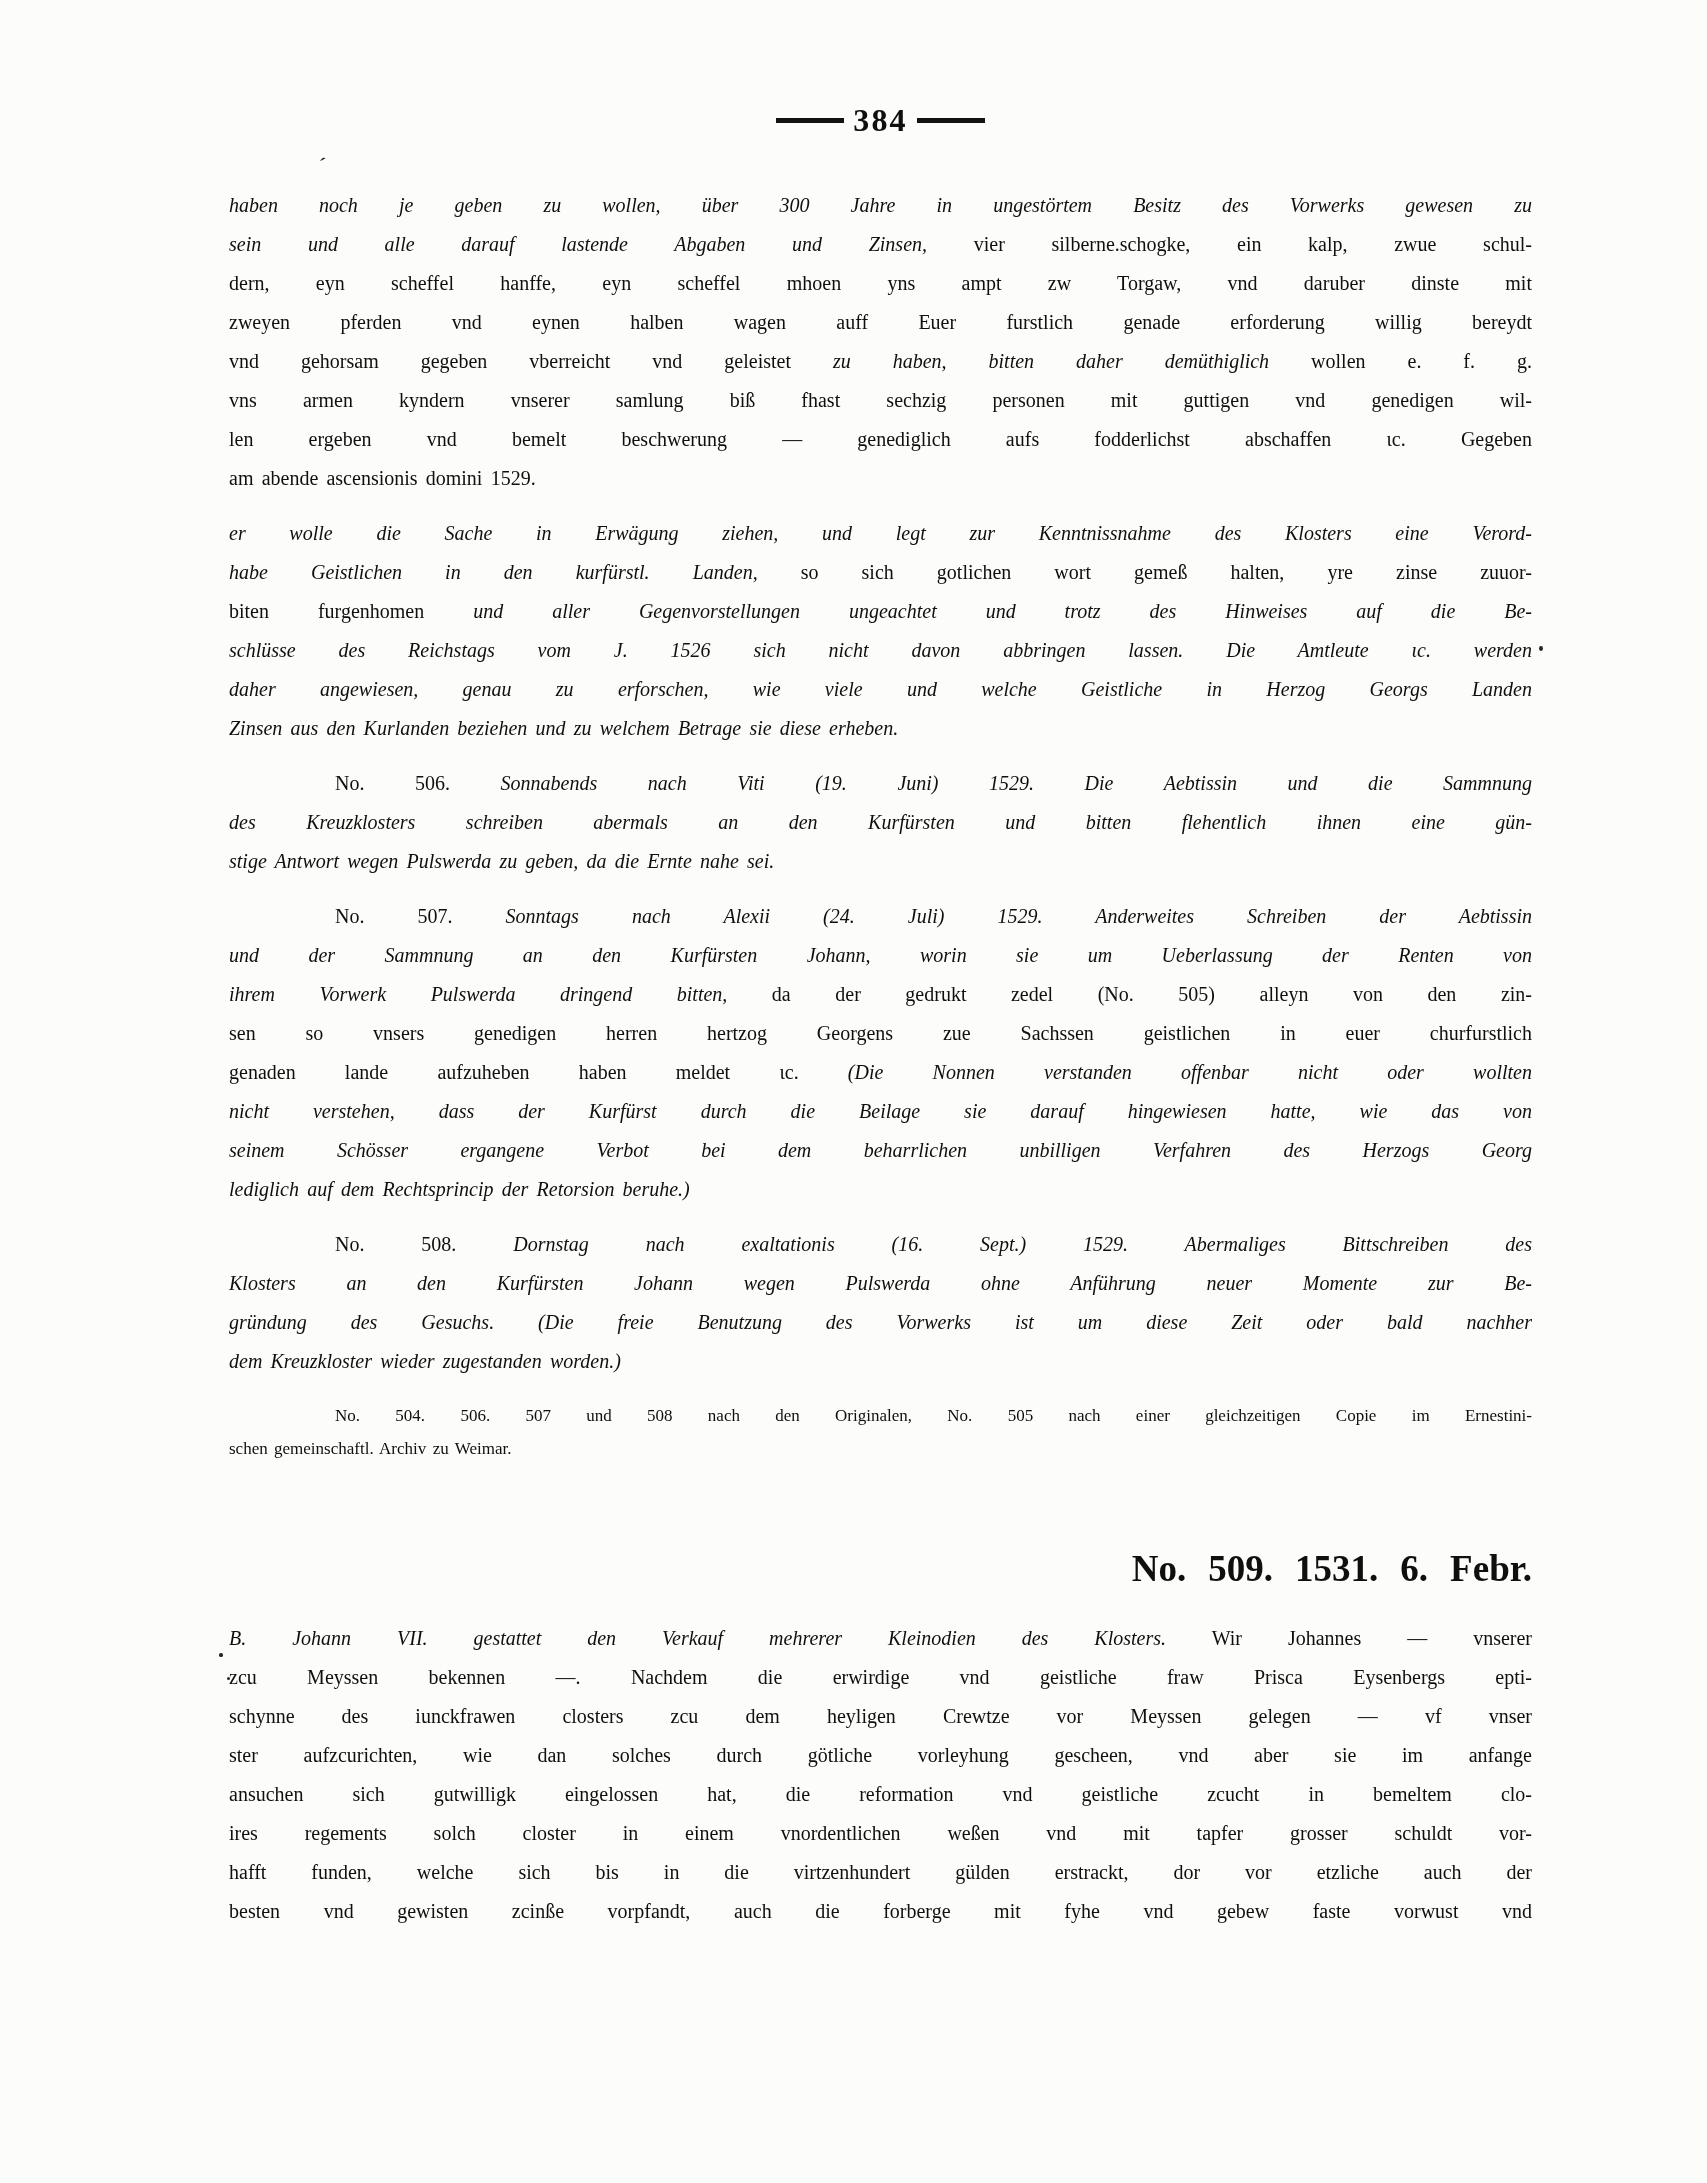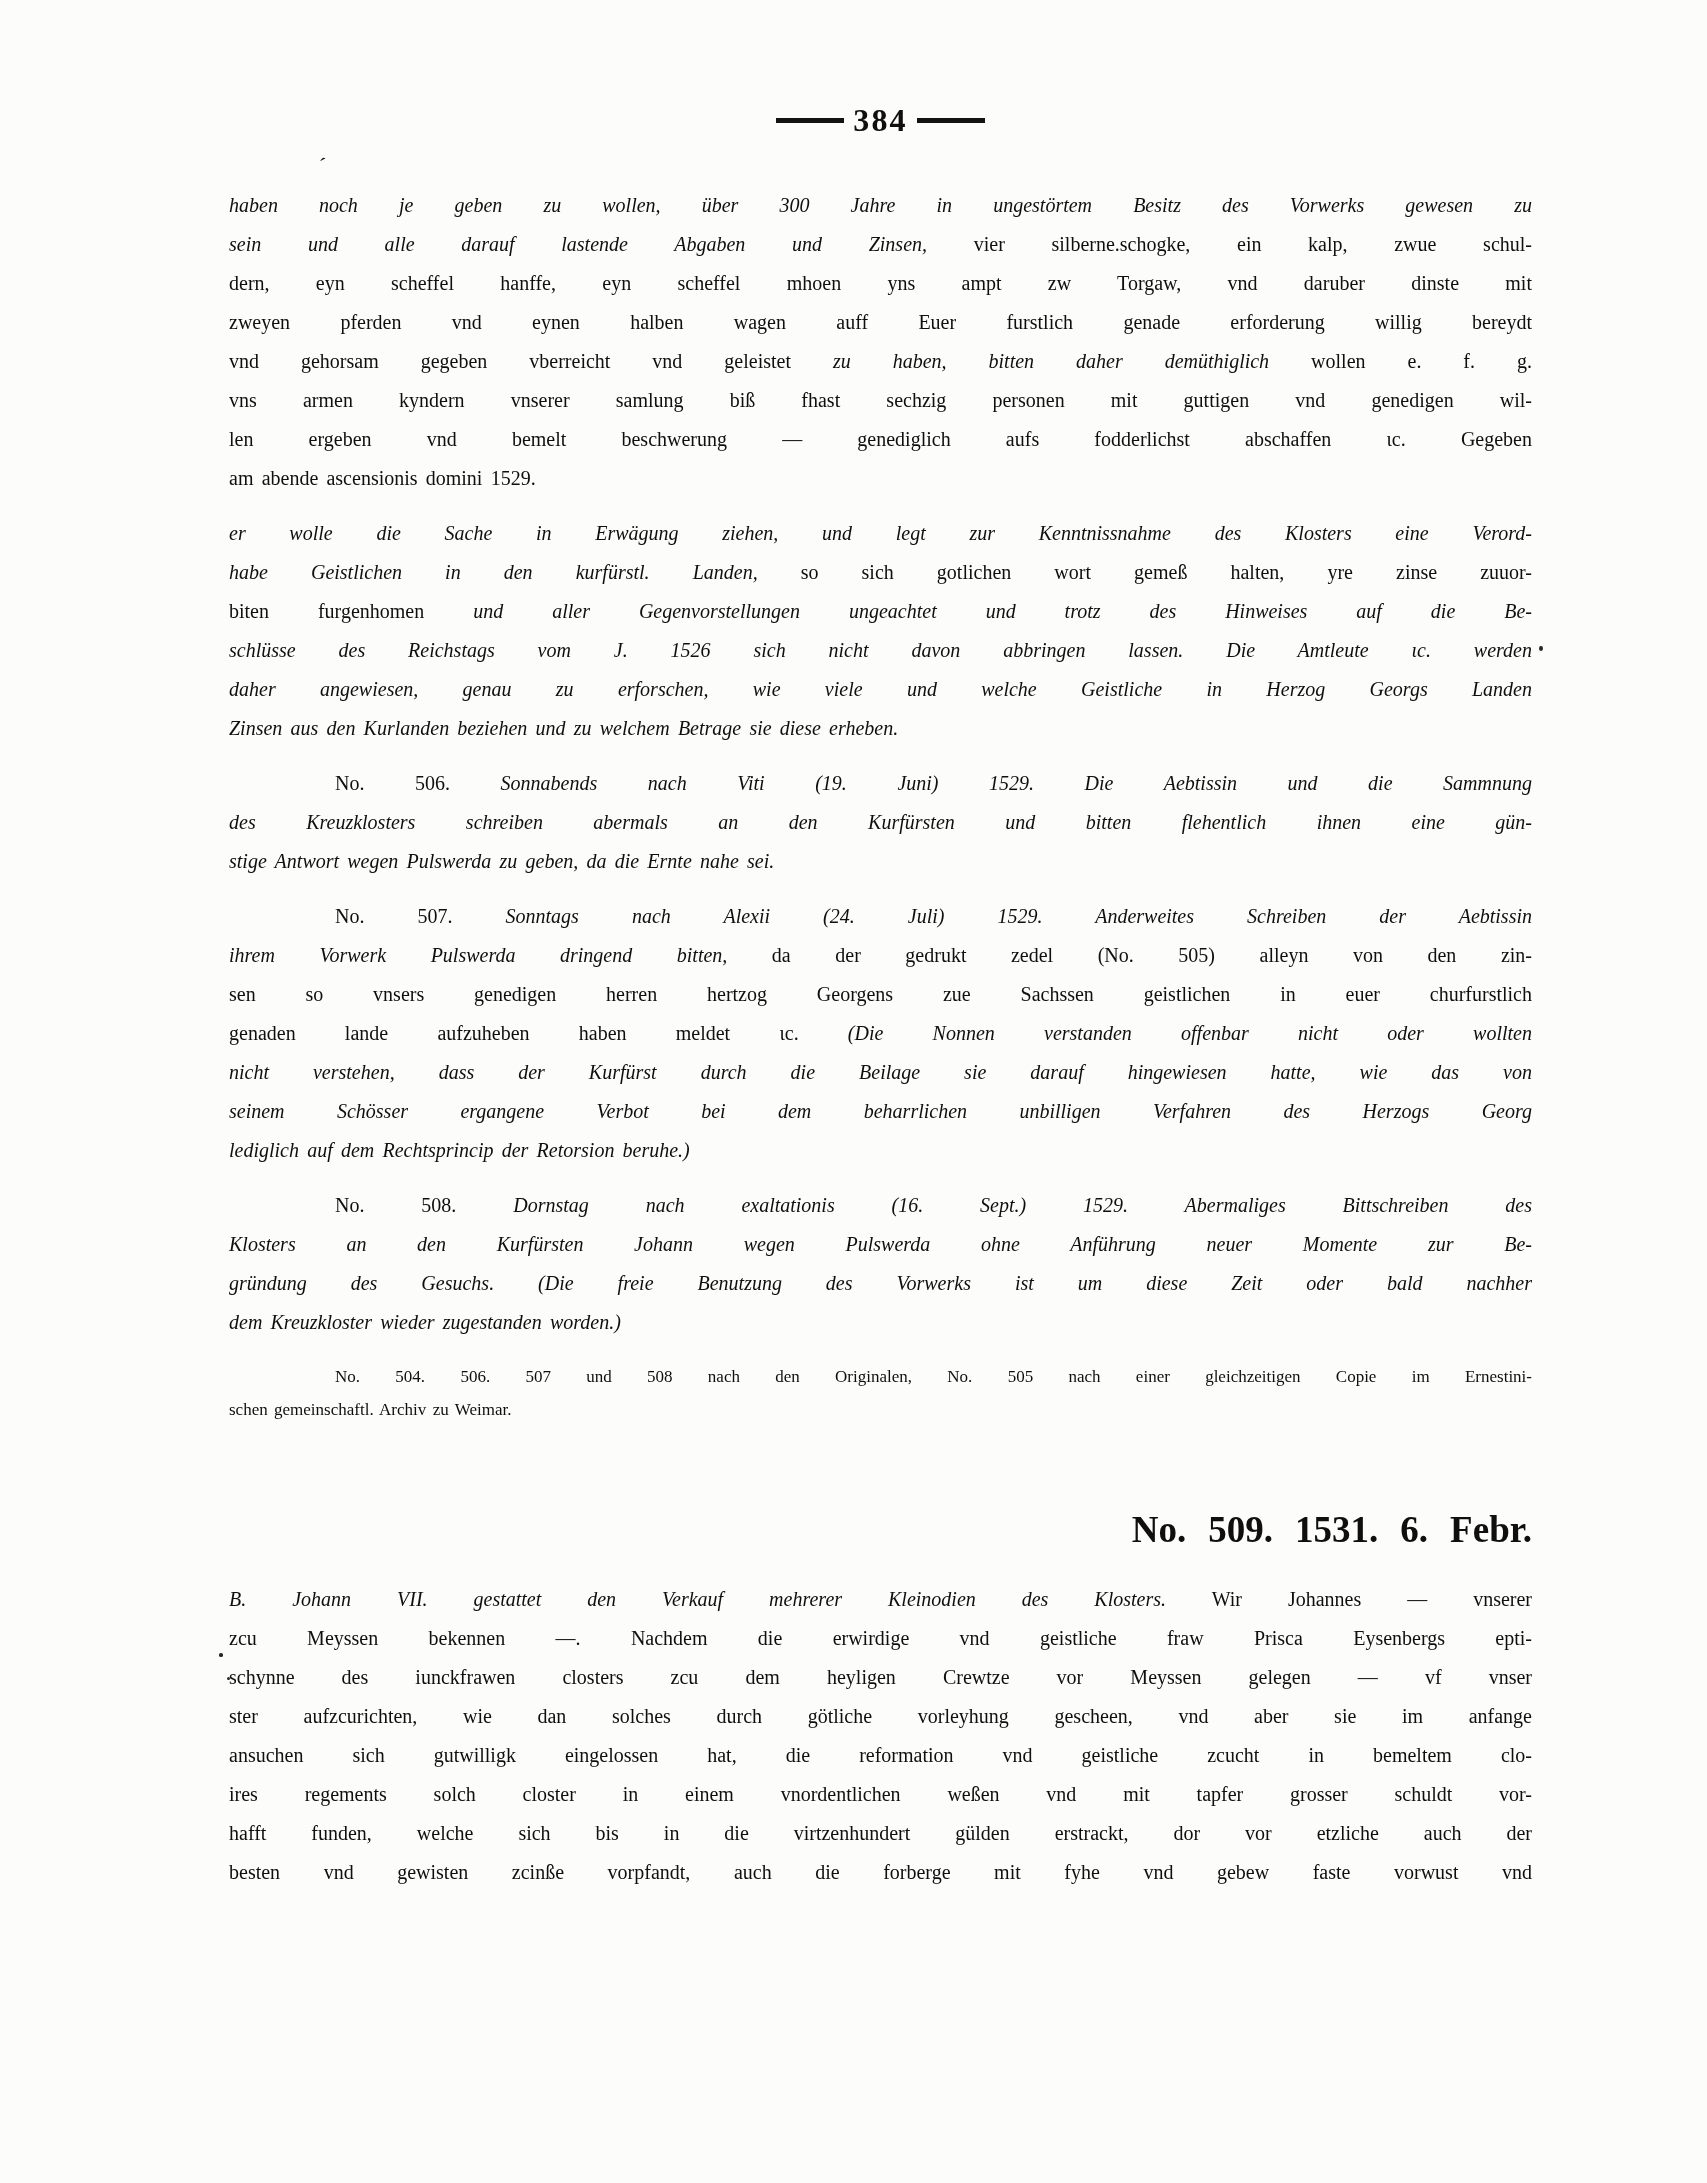--- a/index.html
+++ b/index.html
@@ -116,20 +116,21 @@
         <div class="line"><em>daher angewiesen, genau zu erforschen, wie viele und welche Geistliche in Herzog Georgs Landen</em></div>
         <div class="line para-end"><em>Zinsen aus den Kurlanden beziehen und zu welchem Betrage sie diese erheben.</em></div>
       </div>
       <div class="block">
         <div class="line indent"><span>No. 506. </span><em>Sonnabends nach Viti (19. Juni) 1529. Die Aebtissin und die Sammnung</em></div>
         <div class="line"><em>des Kreuzklosters schreiben abermals an den Kurfürsten und bitten flehentlich ihnen eine gün-</em></div>
         <div class="line para-end"><em>stige Antwort wegen Pulswerda zu geben, da die Ernte nahe sei.</em></div>
       </div>
       <div class="block">
         <div class="line indent"><span>No. 507. </span><em>Sonntags nach Alexii (24. Juli) 1529. Anderweites Schreiben der Aebtissin</em></div>
+        <div class="line"><em>und der Sammnung an den Kurfürsten Johann, worin sie um Ueberlassung der Renten von</em></div>
         <div class="line"><em>ihrem Vorwerk Pulswerda dringend bitten,</em><span> da der gedrukt zedel (No. 505) alleyn von den zin-</span></div>
         <div class="line"><span>sen so vnsers genedigen herren hertzog Georgens zue Sachssen geistlichen in euer churfurstlich</span></div>
         <div class="line"><span>genaden lande aufzuheben haben meldet ɩc. </span><em>(Die Nonnen verstanden offenbar nicht oder wollten</em></div>
         <div class="line"><em>nicht verstehen, dass der Kurfürst durch die Beilage sie darauf hingewiesen hatte, wie das von</em></div>
         <div class="line"><em>seinem Schösser ergangene Verbot bei dem beharrlichen unbilligen Verfahren des Herzogs Georg</em></div>
         <div class="line para-end"><em>lediglich auf dem Rechtsprincip der Retorsion beruhe.)</em></div>
       </div>
       <div class="block">
         <div class="line indent"><span>No. 508. </span><em>Dornstag nach exaltationis (16. Sept.) 1529. Abermaliges Bittschreiben des</em></div>
         <div class="line"><em>Klosters an den Kurfürsten Johann wegen Pulswerda ohne Anführung neuer Momente zur Be-</em></div>

